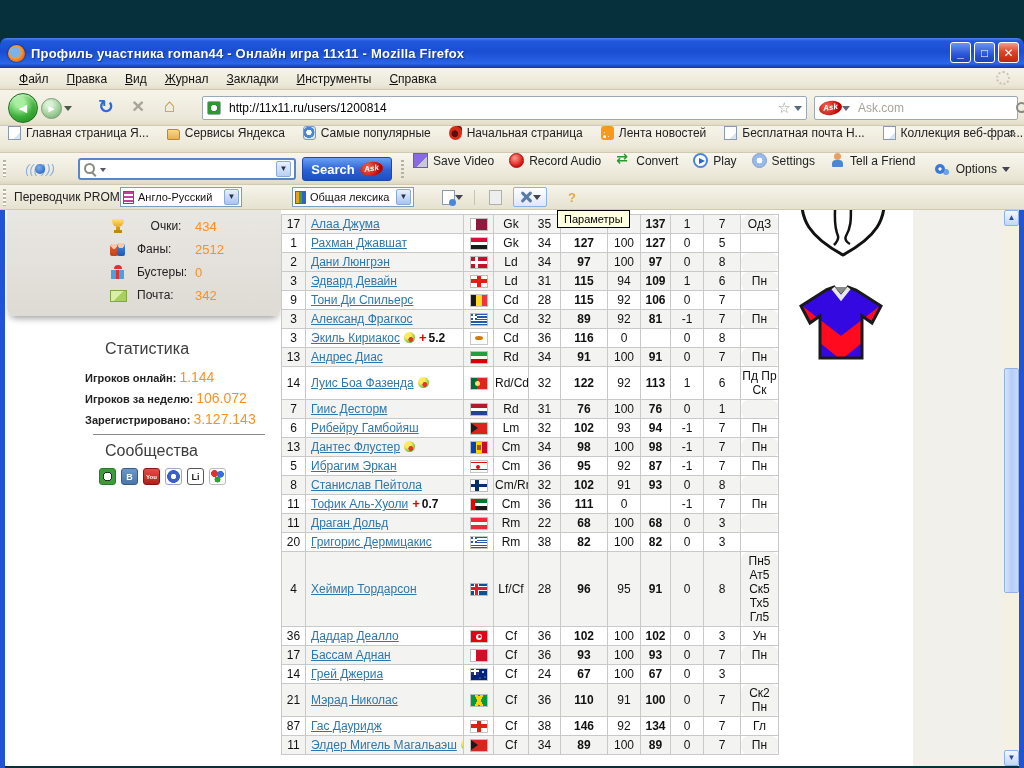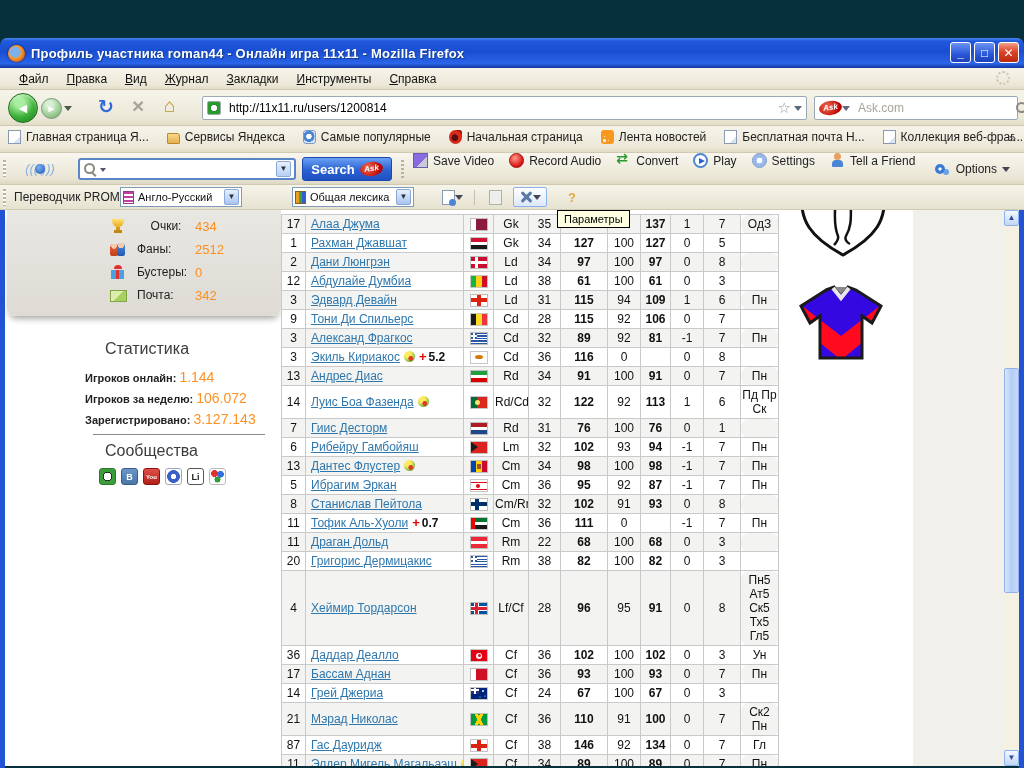--- a/index.html
+++ b/index.html
@@ -45,21 +45,21 @@
   .url-caret{border:4px solid transparent;border-top:5px solid #5a6a78;margin-top:4px;}
   .searchbox{position:absolute;left:814px;top:6px;width:204px;height:24px;background:#fff;border:1px solid #9aa8b8;border-radius:2px;display:flex;align-items:center;padding:0 4px;}
   .askoval{display:inline-block;width:23px;height:14px;border-radius:50%;background:radial-gradient(circle at 35% 35%,#f26a52,#b80000 75%);
     color:#fff;font-size:8px;font-style:italic;font-weight:bold;text-align:center;line-height:14px;transform:rotate(-8deg);flex:0 0 auto;}
   .search-input{flex:1;border:none;outline:none;font-size:12px;background:transparent;margin-left:6px;color:#333;}
   .search-input::placeholder{color:#a8a49a;}
   .mag{width:14px;height:14px;position:relative;display:inline-block;flex:0 0 auto;}
   .mag::before{content:"";position:absolute;left:1px;top:1px;width:7px;height:7px;border:2px solid #8a8a82;border-radius:50%;}
   .mag::after{content:"";position:absolute;left:10px;top:10px;width:5px;height:2px;background:#8a8a82;transform:rotate(45deg);transform-origin:0 0;}
 
-  .bmbar{top:88px;height:27px;display:flex;align-items:flex-start;gap:9px;padding:4px 8px;font-size:12px;color:#222;}
+  .bmbar{top:88px;height:27px;display:flex;align-items:flex-end;gap:9px;padding:12px 8px;font-size:12px;color:#222;}
   .bm-item{display:flex;align-items:center;gap:5px;white-space:nowrap;}
   .bm-ico{width:13px;height:14px;display:inline-block;position:relative;flex:0 0 auto;}
   .bi-page{background:linear-gradient(135deg,#fff 70%,#d8e4f0 70%);border:1px solid #8a9ab0;}
   .bi-folder{height:11px;margin-top:2px;background:linear-gradient(#f8d88a,#e8b050);border:1px solid #b88a30;border-radius:1px 3px 1px 1px;}
   .bi-search{background:radial-gradient(circle at 45% 45%,#fff 0 28%,#4a86d8 32% 60%,#dce8f8 64%);border:1px solid #7a9ac8;border-radius:3px;}
   .bi-flame{background:radial-gradient(circle at 45% 55%,#5a1010 0 30%,#d82a18 34% 70%,#8a1408 74%);border-radius:50% 20% 50% 50%;}
   .bi-rss{background:#f8981d;border-radius:3px;}
   .bi-rss::before{content:"";position:absolute;left:2px;bottom:2px;width:3px;height:3px;background:#fff;border-radius:50%;box-shadow:0 -4px 0 -1px #fff,4px 0 0 -1px #fff;}
   .bm-overflow{position:absolute;right:8px;color:#444;font-size:13px;}
 
@@ -489,33 +489,20 @@
             <td class="c-flag"><span class="flag f-denmark"></span></td>
             <td class="c-pos">Ld</td>
             <td class="c-age">34</td>
             <td class="c-skill">97</td>
             <td class="c-form">100</td>
             <td class="c-real">97</td>
             <td class="c-delta">0</td>
             <td class="c-count">8</td>
             <td class="c-abil"></td>
           </tr>
-          <tr>
-            <td class="c-num">12</td>
-            <td class="c-name"><a href="#">Абдулайе Думбиа</a></td>
-            <td class="c-flag"><span class="flag f-mali"></span></td>
-            <td class="c-pos">Ld</td>
-            <td class="c-age">38</td>
-            <td class="c-skill">61</td>
-            <td class="c-form">100</td>
-            <td class="c-real">61</td>
-            <td class="c-delta">0</td>
-            <td class="c-count">3</td>
-            <td class="c-abil"></td>
-          </tr>
           <tr class="alt">
             <td class="c-num">3</td>
             <td class="c-name"><a href="#">Эдвард Девайн</a></td>
             <td class="c-flag"><span class="flag f-england"></span></td>
             <td class="c-pos">Ld</td>
             <td class="c-age">31</td>
             <td class="c-skill">115</td>
             <td class="c-form">94</td>
             <td class="c-real">109</td>
             <td class="c-delta">1</td>

